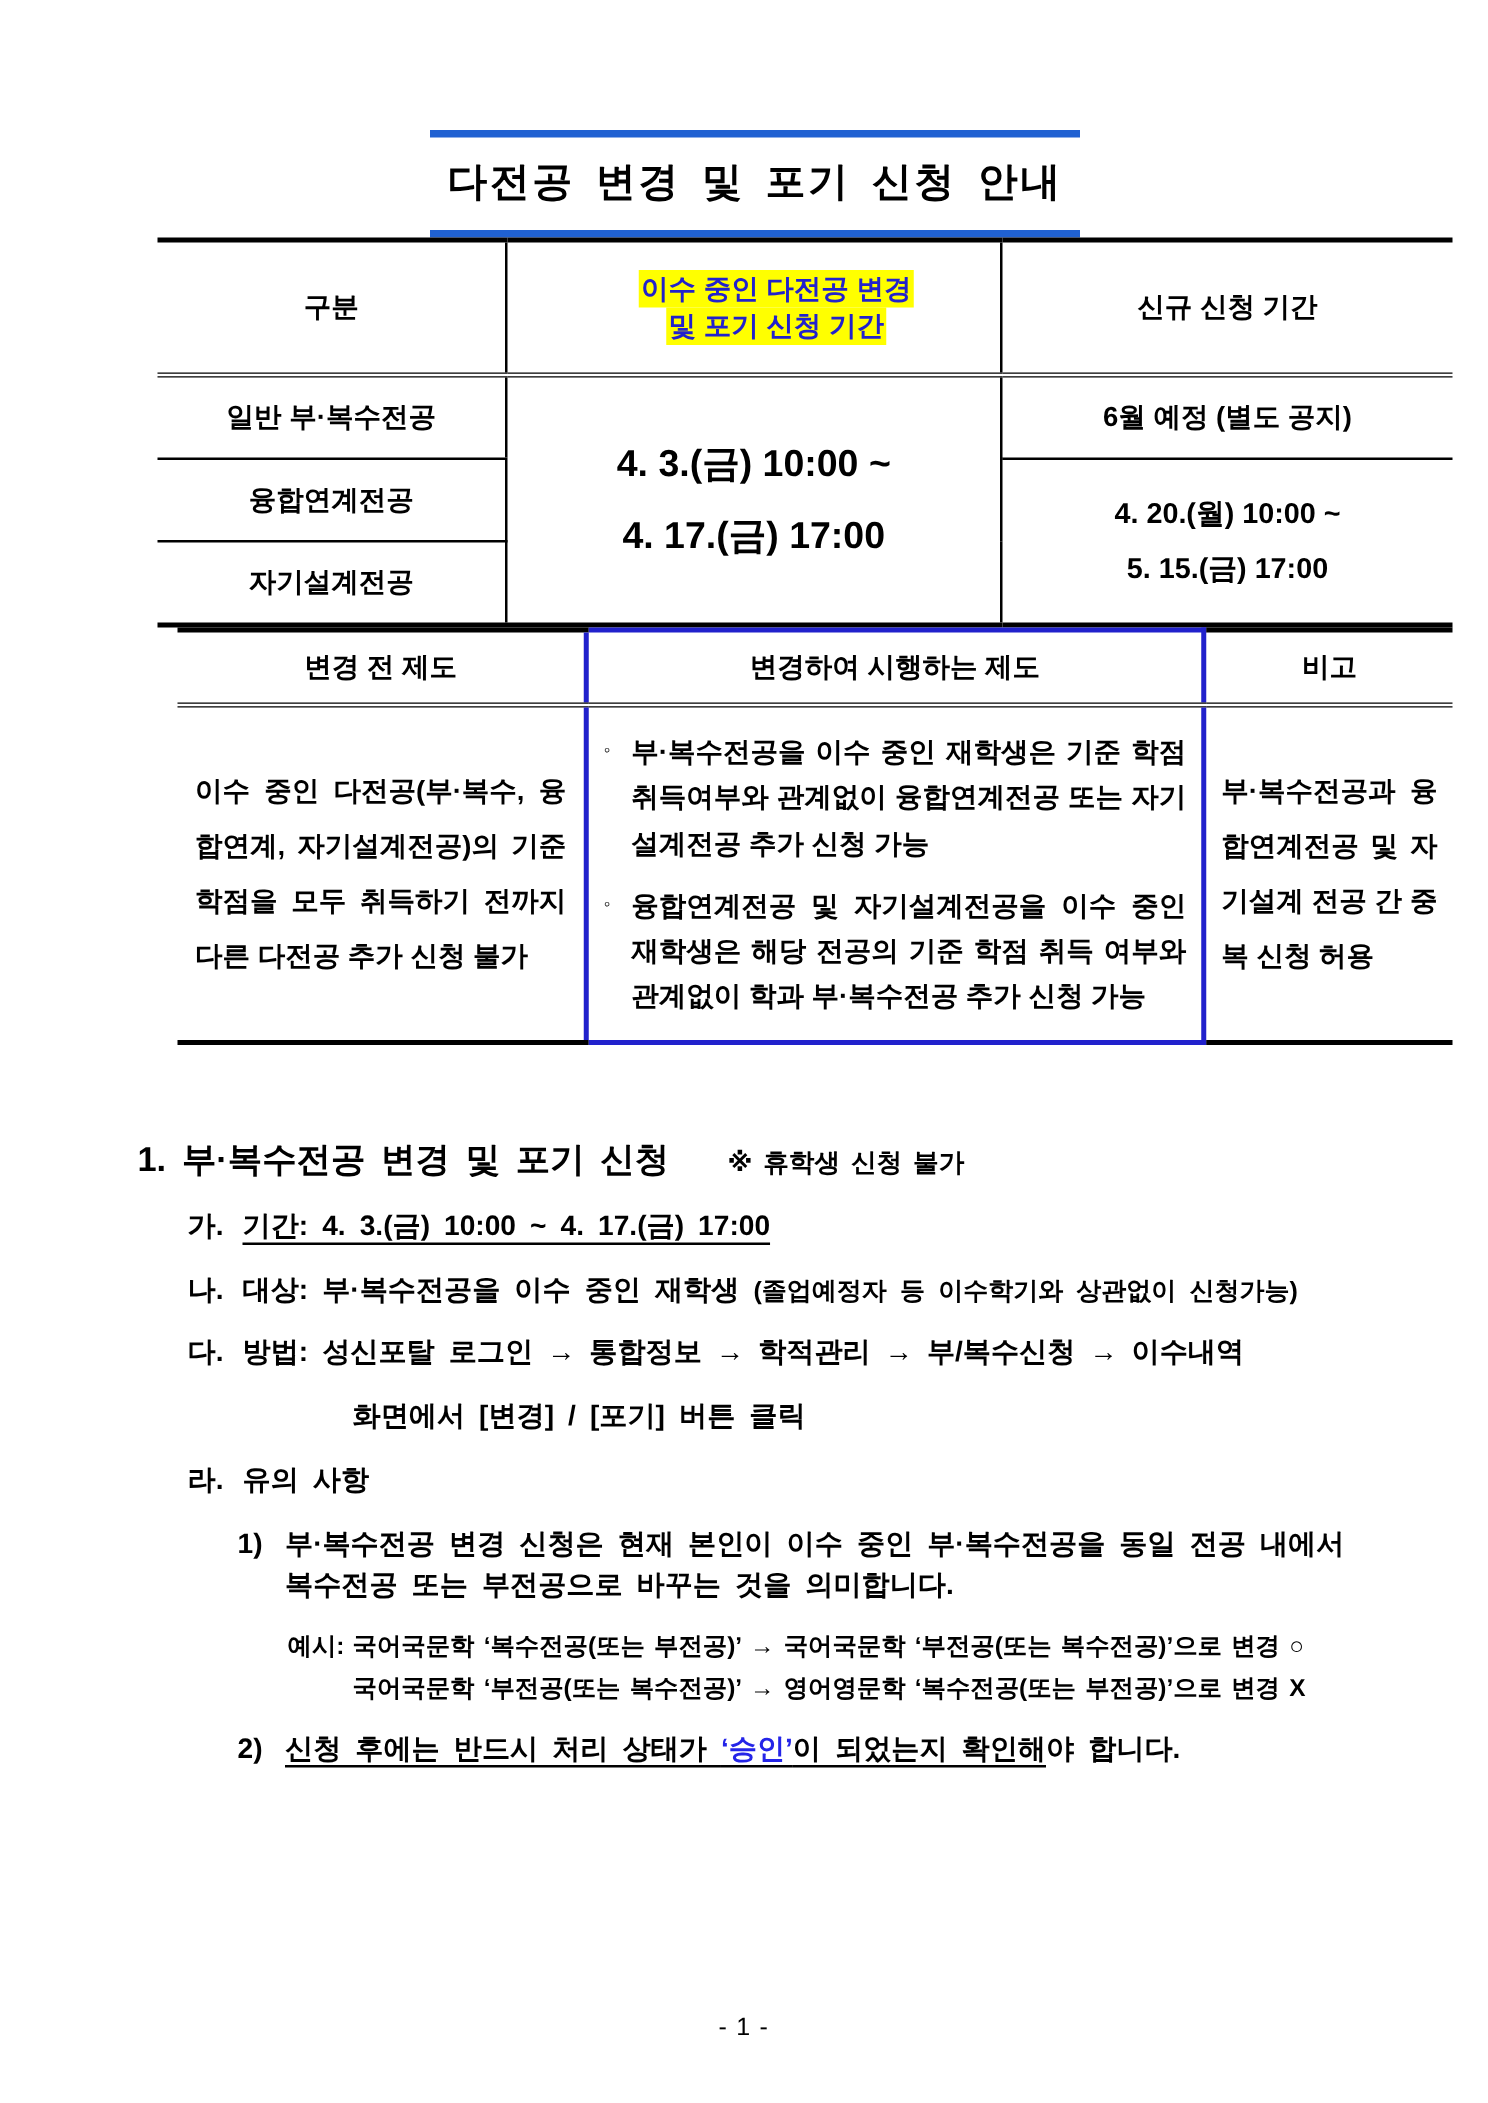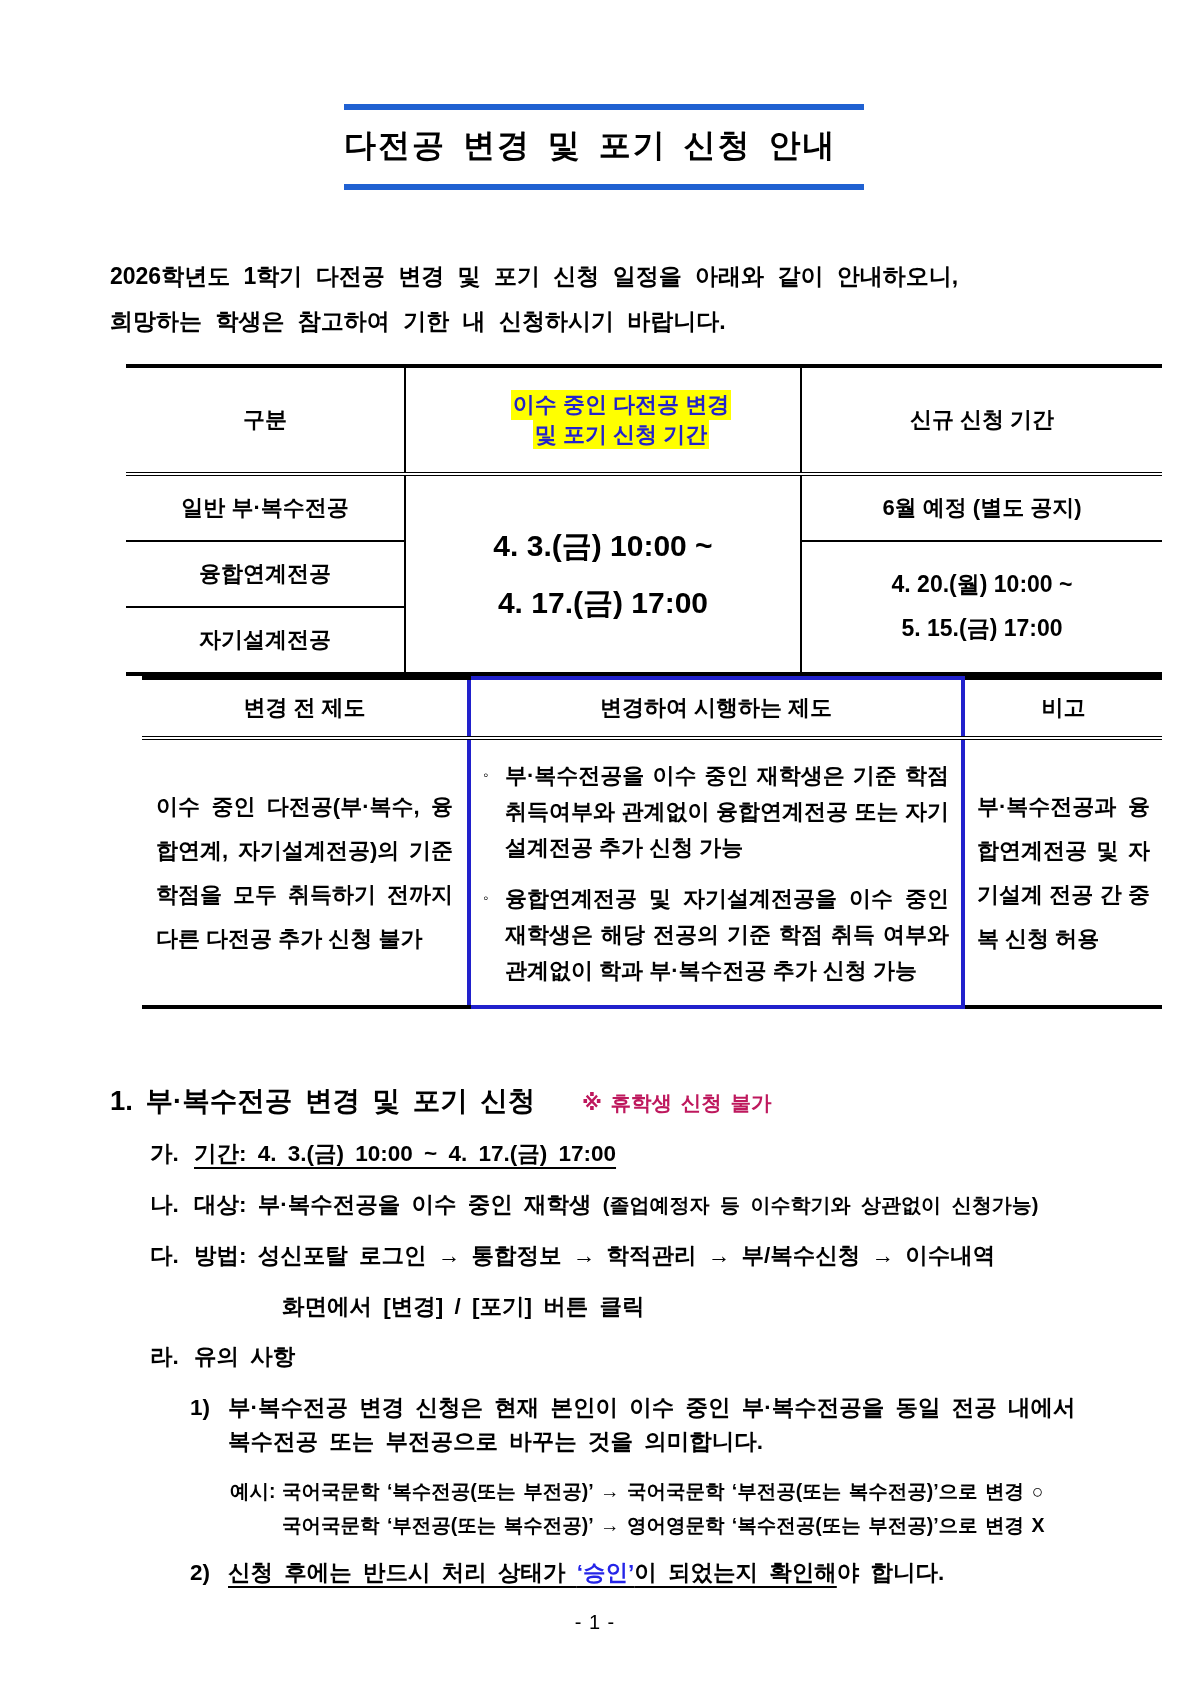--- a/index.html
+++ b/index.html
@@ -5,21 +5,21 @@
   html,body{margin:0;padding:0;background:#ffffff;}
   body{
     width:1190px;height:1682px;position:relative;
     font-family:"Liberation Sans","DejaVu Sans",sans-serif;
     color:#000;
     -webkit-font-smoothing:antialiased;
   }
   .page{box-sizing:border-box;width:1190px;height:1682px;padding:104px 92px 0 110px;position:relative;}
 
   
-  .title-wrap{width:520px;margin:0 auto 0 auto;text-align:left;
+  .title-wrap{width:520px;margin:0 auto 0 auto;text-align:center;
     border-top:6px solid #2061d2;border-bottom:6px solid #2061d2;padding:14px 0 16px 0;}
   .title-wrap h1{margin:0;font-size:32px;font-weight:700;letter-spacing:2px;word-spacing:6px;}
 
   
   .intro{margin:64px 0 20px 0;font-size:23px;font-weight:700;line-height:1.95;word-spacing:7px;}
   .intro .line{display:block;}
 
   
   table{border-collapse:collapse;}
   .schedule{width:972px;margin-left:16px;table-layout:fixed;}
@@ -52,21 +52,21 @@
   .policy tbody td.p2{border-left:4px solid #2121cc;border-right:4px solid #2121cc;border-bottom:4px solid #2121cc;padding:12px 12px 16px 12px;}
   .policy tbody td.p1{text-align:justify;line-height:2.0;padding:10px 14px;}
   .policy tbody td.p3{text-align:justify;line-height:2.0;padding:10px 12px;}
   .policy .bullet-item{display:flex;line-height:1.65;text-align:justify;margin:6px 0 14px 0;}
   .policy .bullet-item:last-child{margin-bottom:0;}
   .policy .bullet{flex:0 0 22px;font-size:15px;padding-top:5px;}
   .policy .btext{flex:1;}
 
   
   .sec1{margin:74px 0 18px 0;font-size:27.5px;font-weight:700;word-spacing:5px;}
-  .sec1 .badge{font-size:20.5px;color:#be185d;margin-left:34px;font-weight:700;word-spacing:3px;}
+  .sec1 .badge{font-size:20.5px;color:#000000;margin-left:34px;font-weight:700;word-spacing:3px;}
   .items{font-size:22.5px;font-weight:700;word-spacing:5px;}
   .item{display:flex;margin:0 0 17px 40px;line-height:1.5;}
   .item .lbl{flex:0 0 44px;}
   .item .body{flex:1;}
   .cont-line{margin:0 0 17px 172px;line-height:1.5;}
   .notes .note{display:flex;margin:0 0 17px 80px;line-height:1.5;}
   .notes .note .num{flex:0 0 38px;}
   .notes .note .ntext{flex:1;}
   .example{margin:-2px 0 14px 120px;font-size:19.5px;line-height:1.75;word-spacing:2px;}
   .example .exline{display:flex;}
@@ -80,24 +80,20 @@
 </style>
 </head>
 <body>
 
 <div class="page">
 
   <div class="title-wrap">
     <h1>다전공 변경 및 포기 신청 안내</h1>
   </div>
 
-  <p class="intro">
-    <span class="line">2026학년도 1학기 다전공 변경 및 포기 신청 일정을 아래와 같이 안내하오니,</span>
-    <span class="line">희망하는 학생은 참고하여 기한 내 신청하시기 바랍니다.</span>
-  </p>
 
   <table class="schedule">
     <thead>
       <tr>
         <th class="c1">구분</th>
         <th class="c2">
           <span class="hl">이수 중인 다전공 변경</span><br>
           <span class="hl">및 포기 신청 기간</span>
         </th>
         <th class="c3">신규 신청 기간</th>

